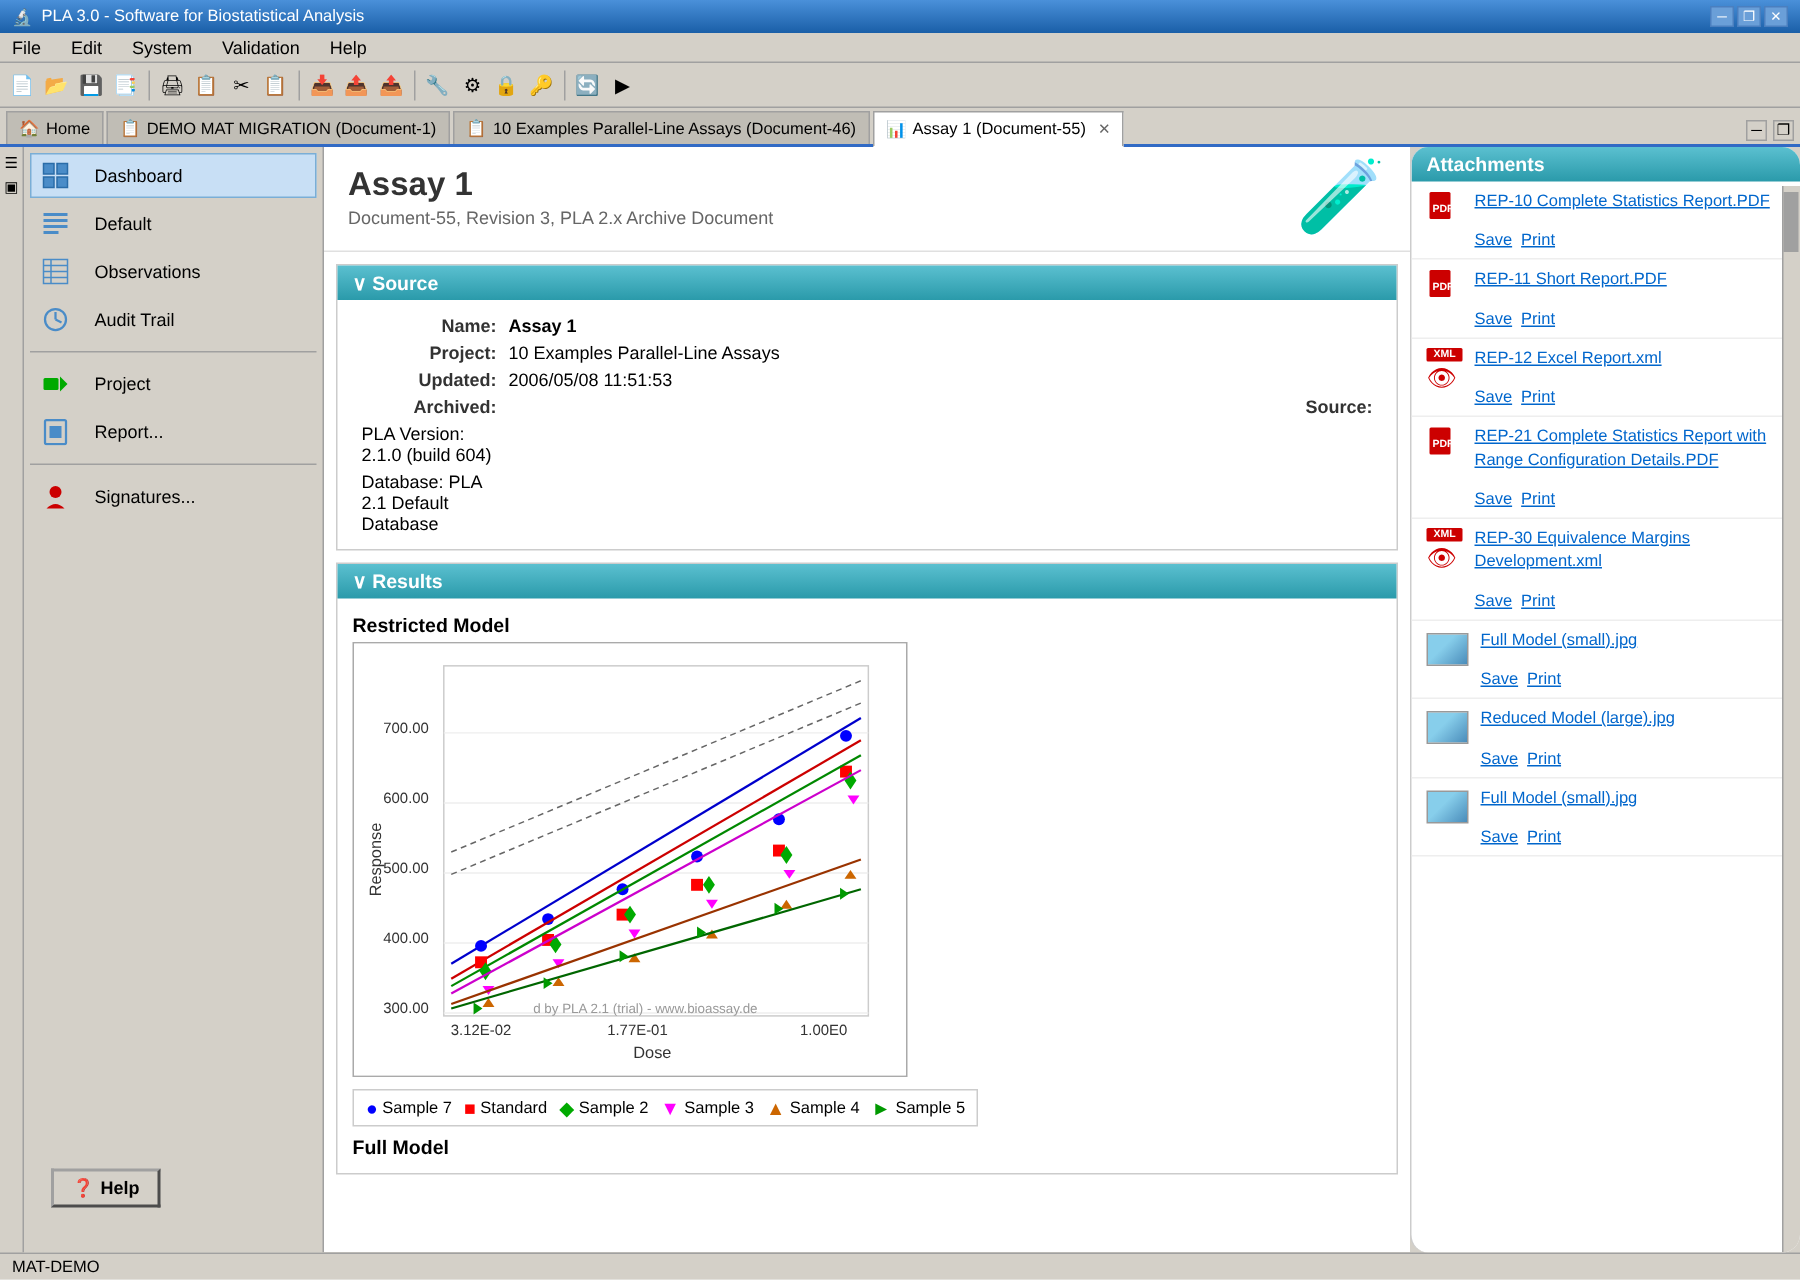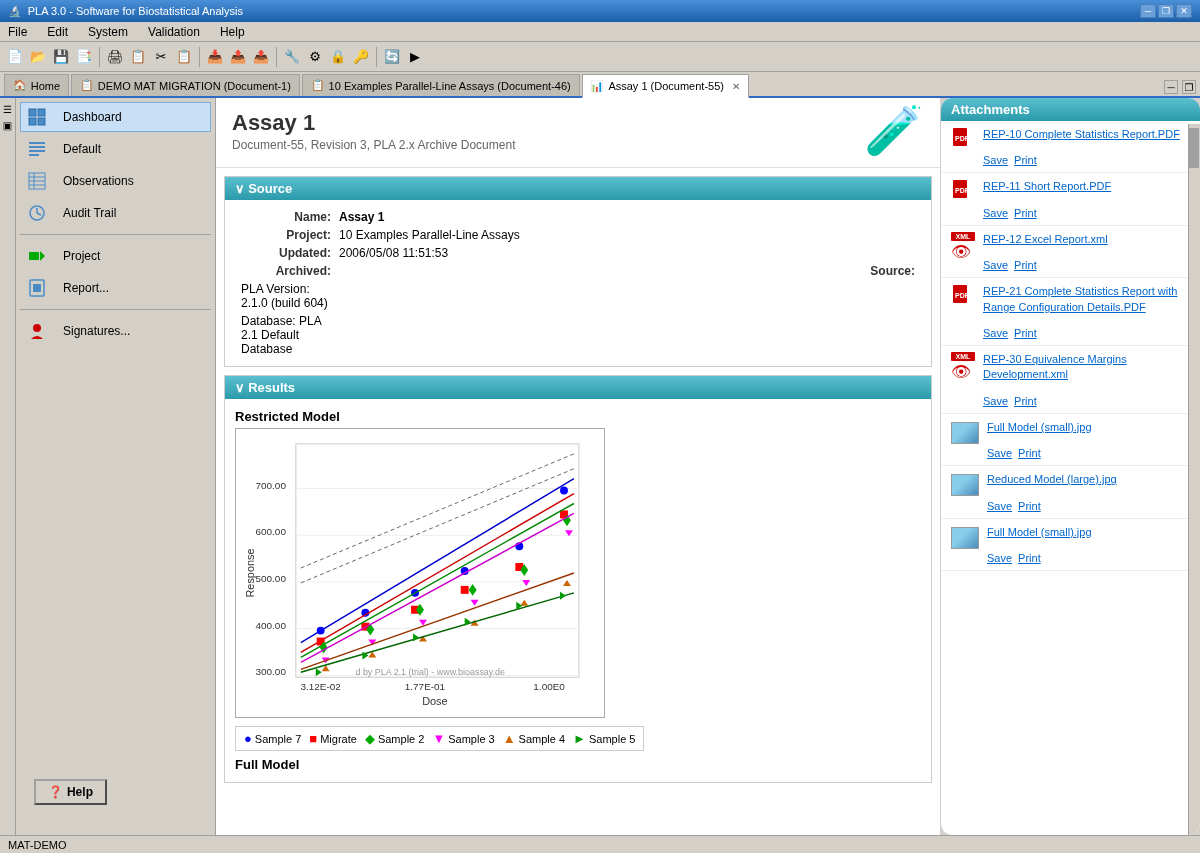--- a/index.html
+++ b/index.html
@@ -374,21 +374,21 @@
               </svg>
             </div>
 
             <div class="chart-legend">
               <div class="legend-item">
                 <span style="color:#0000ff; font-size:13px;">●</span>
                 <span>Sample 7</span>
               </div>
               <div class="legend-item">
                 <span style="color:#ff0000; font-size:13px;">■</span>
-                <span>Migrate</span>
+                <span>Standard</span>
               </div>
               <div class="legend-item">
                 <span style="color:#00aa00; font-size:13px;">◆</span>
                 <span>Sample 2</span>
               </div>
               <div class="legend-item">
                 <span style="color:#ff00ff; font-size:13px;">▼</span>
                 <span>Sample 3</span>
               </div>
               <div class="legend-item">

